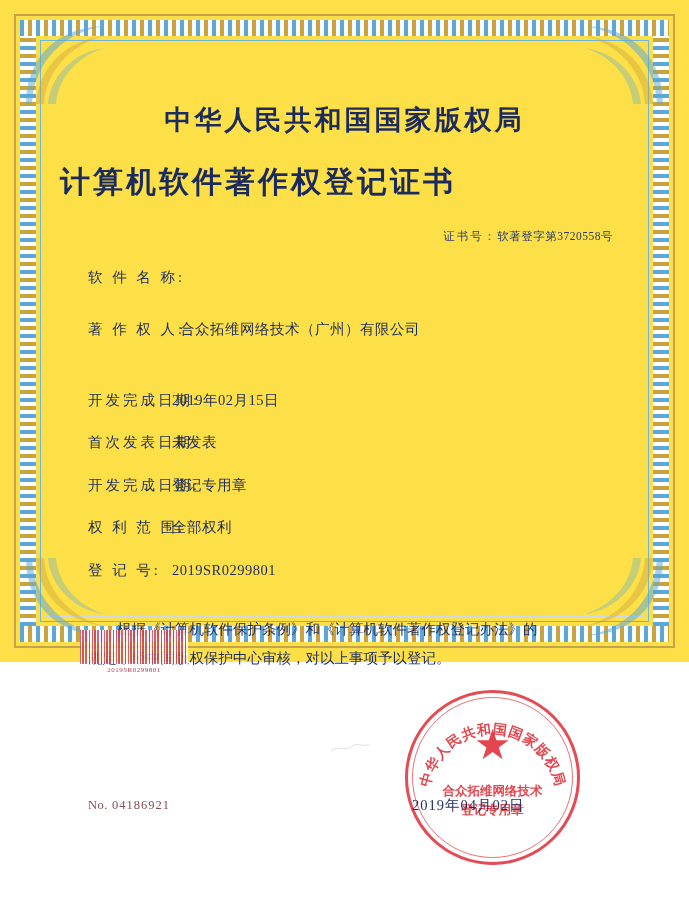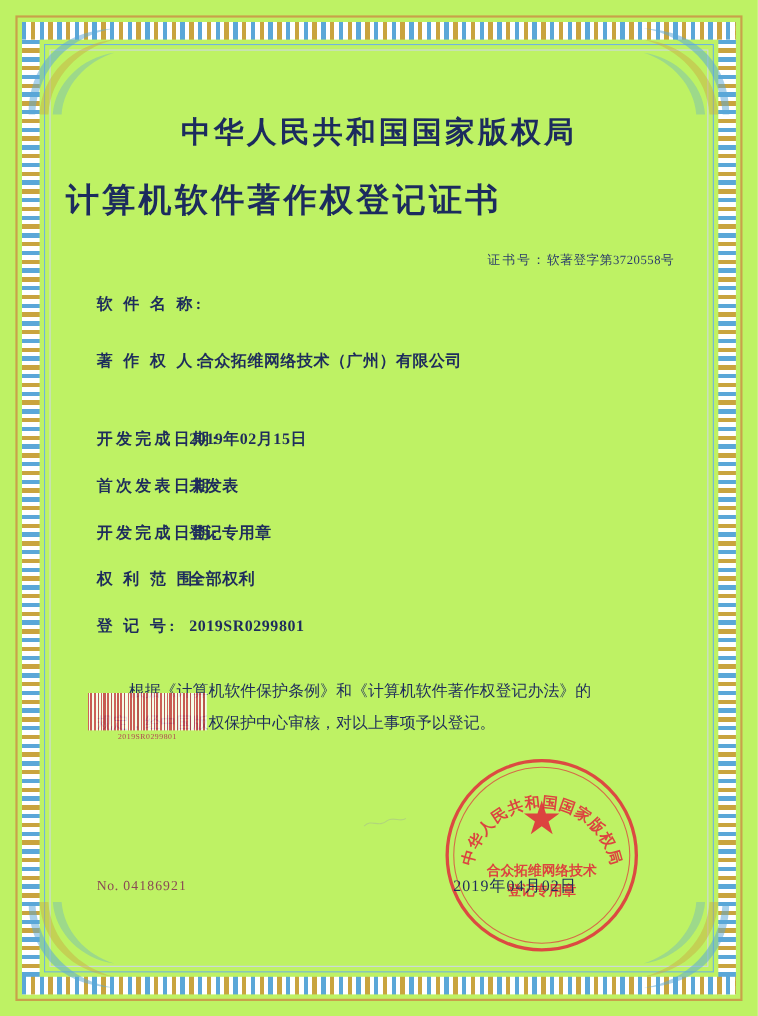--- a/index.html
+++ b/index.html
@@ -13,22 +13,22 @@
     font-family: "Liberation Serif", serif;
     position: relative;
     overflow: hidden;
   }
 
   
   .certificate {
     position: absolute;
     left: 0; top: 0;
     width: 689px;
-    height: 924px;
-    background: #bef264;
+    height: 662px;
+    background: #fde047;
   }
 
   .frame-outer {
     position: absolute;
     left: 14px; top: 14px;
     right: 14px; bottom: 14px;
     border: 2px solid #c8a24a;
     box-sizing: border-box;
   }
   .frame-band {
@@ -115,21 +115,20 @@
 
   .field-block { margin-top: 22px; }
 
   .field-row {
     display: flex;
     align-items: center;
     font-size: 14.5px;
     color: #1e2c5c;
     margin-top: 16px;
     line-height: 1.55;
-    font-weight: bold;
   }
   .field-row .flabel {
     width: 120px;
     flex: 0 0 120px;
     letter-spacing: 3px;
     padding-left: 28px;
     box-sizing: border-box;
     white-space: nowrap;
   }
   .field-row .fvalue {

